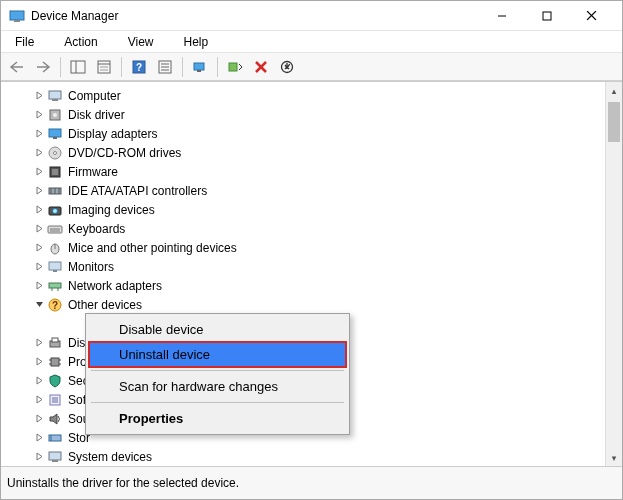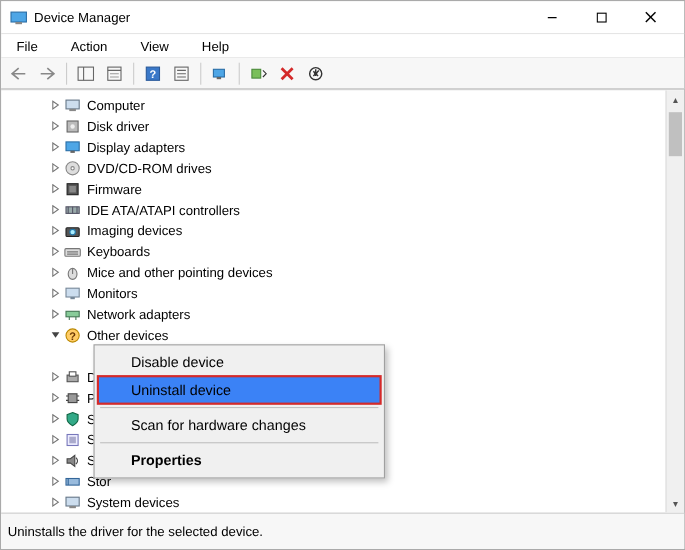--- a/index.html
+++ b/index.html
@@ -93,21 +93,21 @@
     position: absolute; left: 0; right: 0; height: 17px;
     display: flex; align-items: center; justify-content: center;
     font-size: 9px; color: #555;
   }
   .scroll-arrow.up { top: 0; }
   .scroll-arrow.down { bottom: 0; }
   .tree-item {
     display: flex;
     align-items: center;
     height: 19px;
-    padding-left: 43px;
+    padding-left: 32px;
     font-size: 12px;
     color: #000;
     white-space: nowrap;
   }
   .tree-item.grandchild { padding-left: 72px; }
   .expander {
     width: 12px; height: 12px;
     display: inline-flex; align-items: center; justify-content: center;
     margin-right: 2px;
     color: #666;

